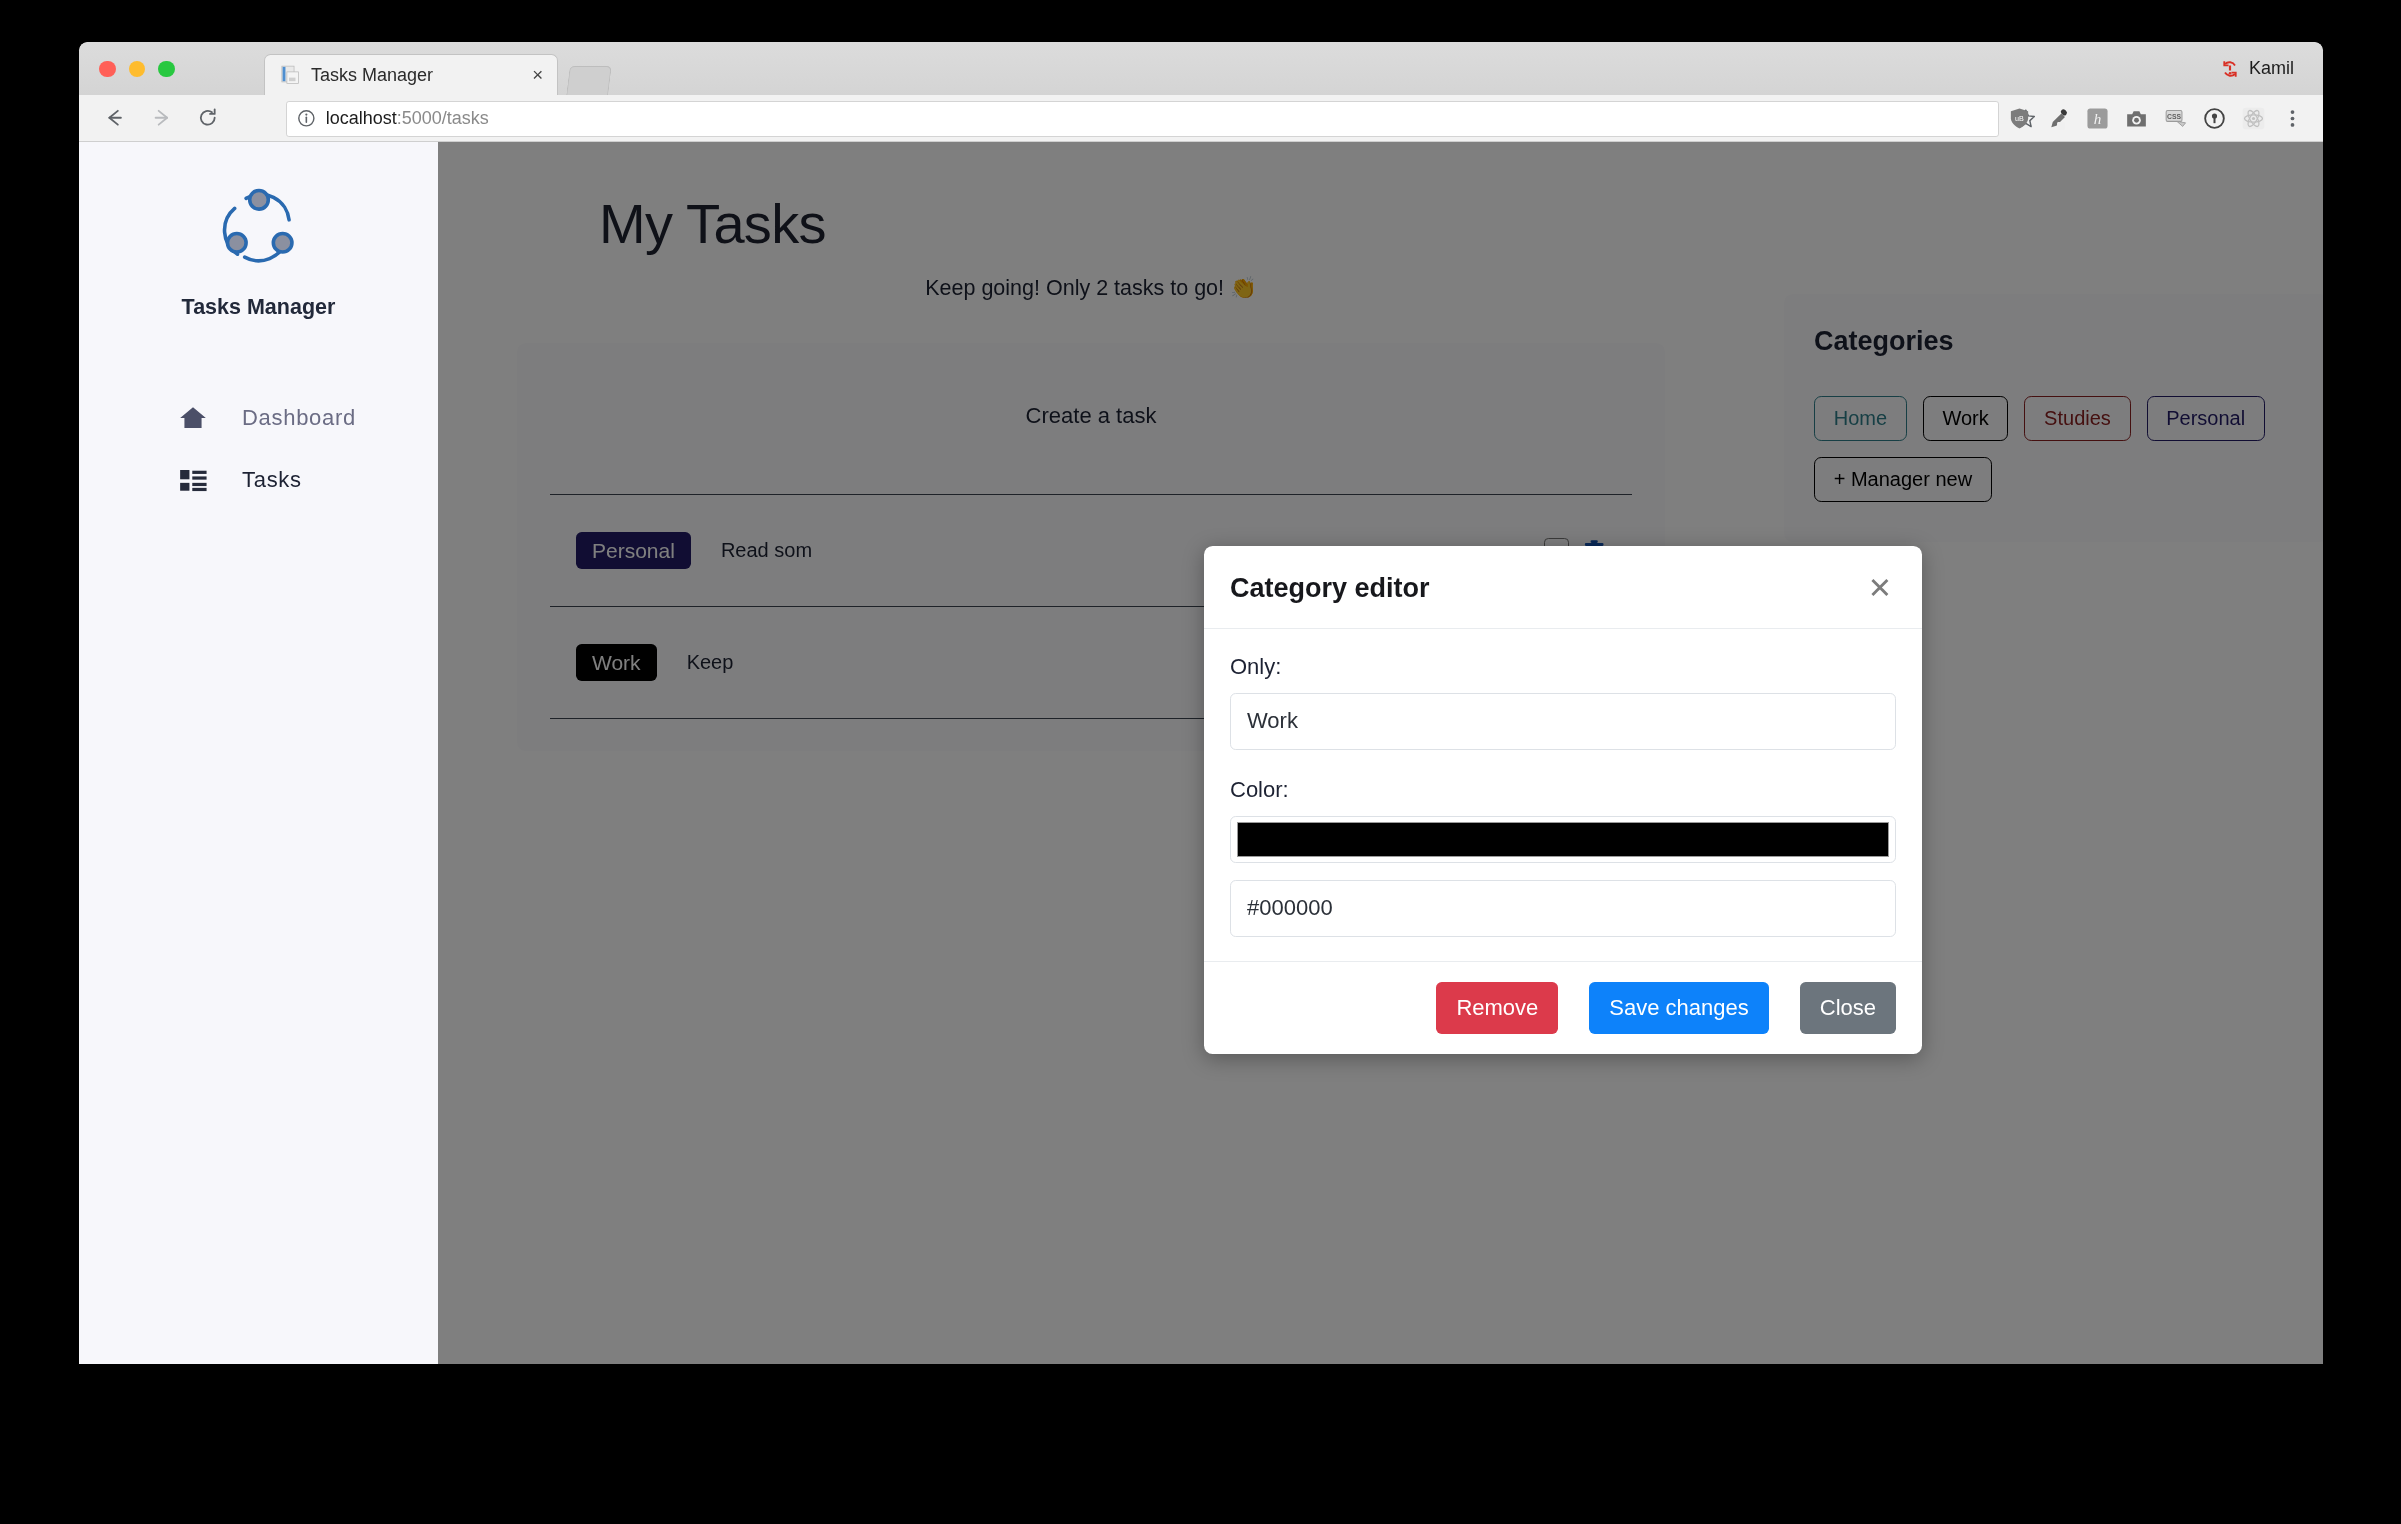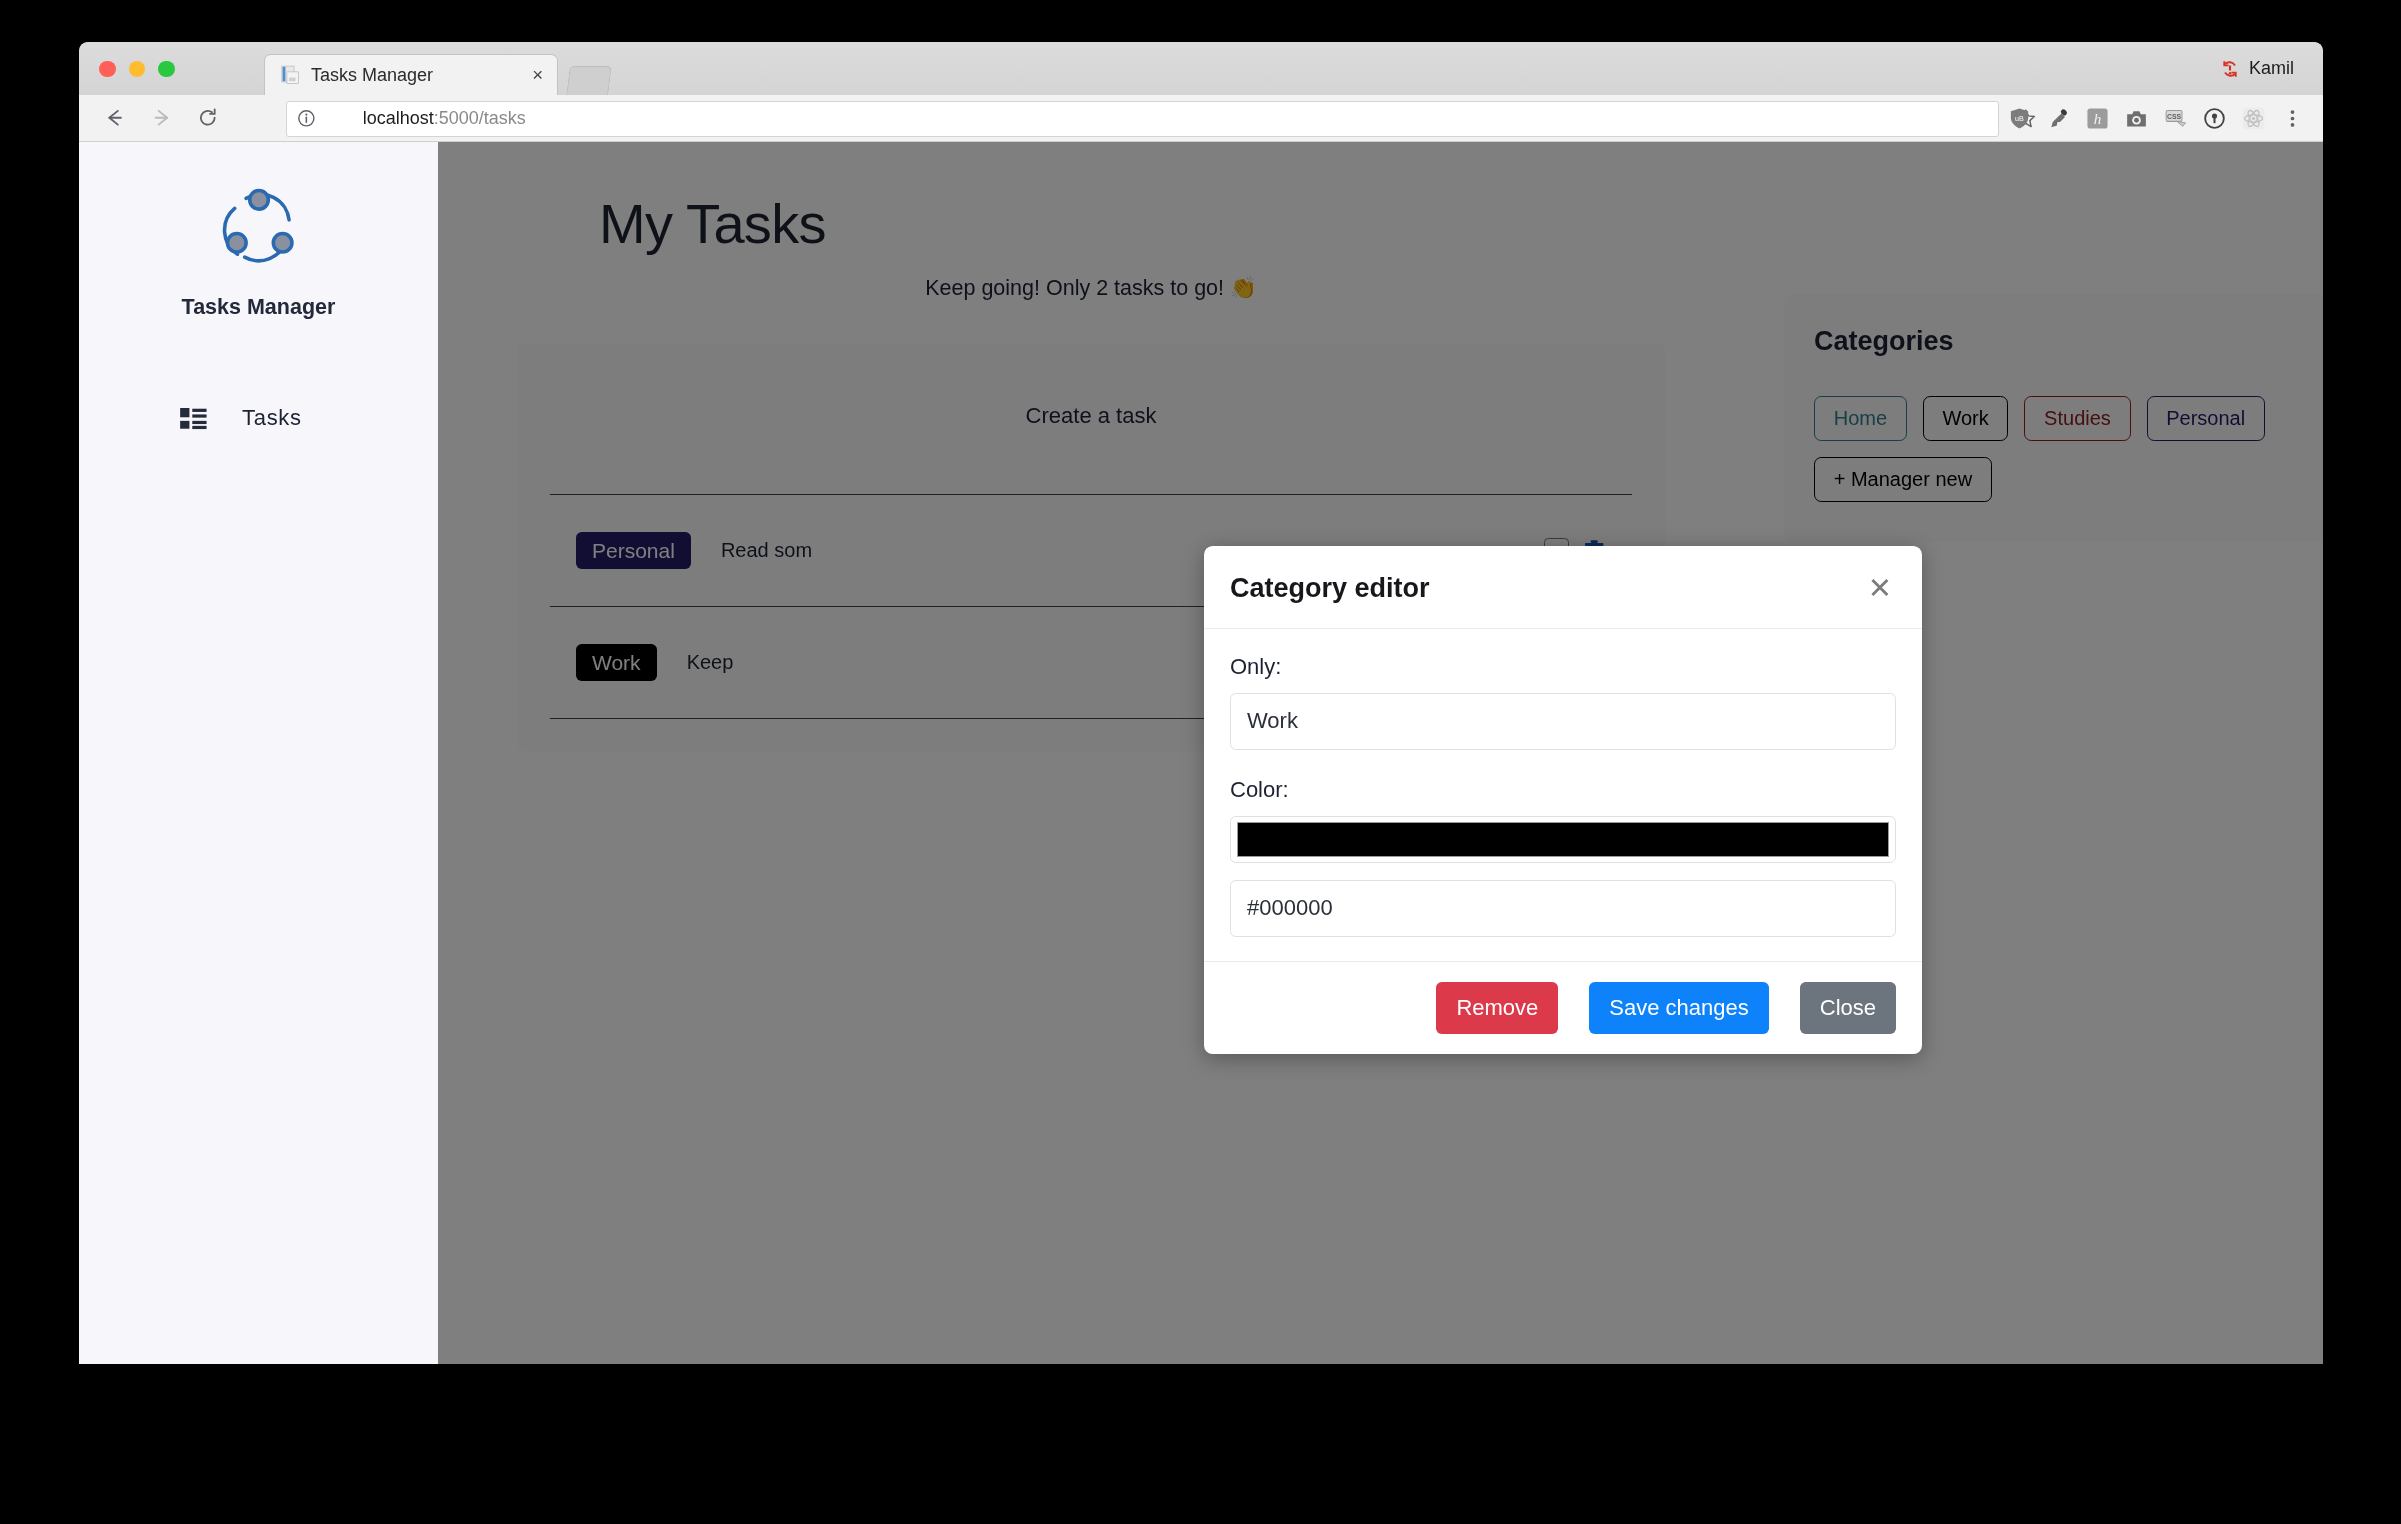--- a/index.html
+++ b/index.html
@@ -93,21 +93,20 @@
   #nav-back   { margin-left: 20px; }
   #nav-forward { color: #b9bbbe; }
   #omnibox {
     position: absolute; left: 207px; right: 324px; top: 5.7px;
     height: 36px;
     background: #fff;
     border: 0.7px solid #d4d4d4;
     border-radius: 2.9px;
     display: flex; align-items: center;
     padding: 0 10px;
-    gap: 37px;
   }
   #info-icon { width: 18.7px; height: 18.7px; flex: 0 0 18.7px; margin-right: 10px; }
   #omnibox-url { font-size: 18px; color: #545454; white-space: nowrap; }
   #omnibox-url .host { color: #1d1d1d; }
   #omnibox-url .rest { color: #8a8a8a; }
   #bookmark-star { position: absolute; right: 287px; top: 13px; width: 21.5px; height: 21.5px; }
   #extensions-bar {
     position: absolute; right: 18.7px; top: 7.2px;
     display: flex; align-items: center; gap: 16px; height: 33px;
   }
@@ -457,20 +456,28 @@
             <path d="M112 92 A40 40 0 0 1 54 116" fill="none" stroke="#2a6ab0" stroke-width="5" stroke-linecap="round"></path>
             <circle cx="74" cy="36" r="13" fill="#8b90a0" stroke="#2a6ab0" stroke-width="5"></circle>
             <circle cx="43" cy="96" r="13" fill="#8b90a0" stroke="#2a6ab0" stroke-width="5"></circle>
             <circle cx="107" cy="96" r="13" fill="#8b90a0" stroke="#2a6ab0" stroke-width="5"></circle>
           </svg>
         </span>
         <div class="brand-name">Tasks Manager</div>
       </div>
 
       <div id="sidebar-nav">
+        <div class="sidebar-item" id="sidebar-item-dashboard">
+          <span class="sidebar-icon">
+            <svg viewBox="0 0 42 42" width="30" height="30">
+              <path d="M21 6 L39 21 H33 V35 H9 V21 H3 Z" fill="#4b4f68"></path>
+            </svg>
+          </span>
+          <span class="sidebar-label">Dashboard</span>
+        </div>
         <div class="sidebar-item" id="sidebar-item-tasks">
           <span class="sidebar-icon">
             <svg viewBox="0 0 42 42" width="30" height="30">
               <rect x="3" y="7" width="13" height="13" fill="#262b3b"></rect>
               <rect x="3" y="25" width="13" height="11" fill="#262b3b"></rect>
               <rect x="20" y="8" width="20" height="4.5" fill="#262b3b"></rect>
               <rect x="20" y="16" width="20" height="4.5" fill="#262b3b"></rect>
               <rect x="20" y="25" width="20" height="4.5" fill="#262b3b"></rect>
               <rect x="20" y="32" width="20" height="4.5" fill="#262b3b"></rect>
             </svg>

